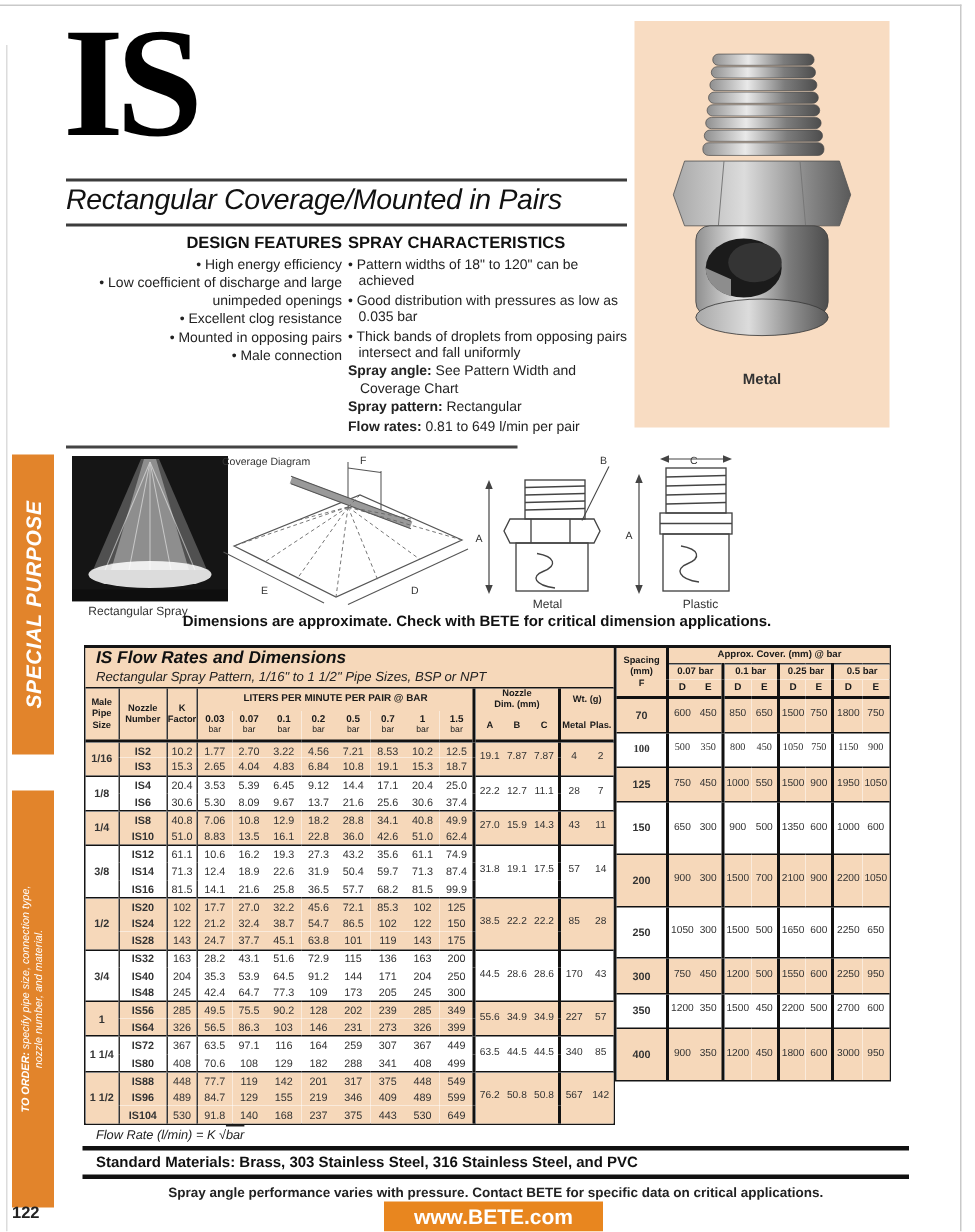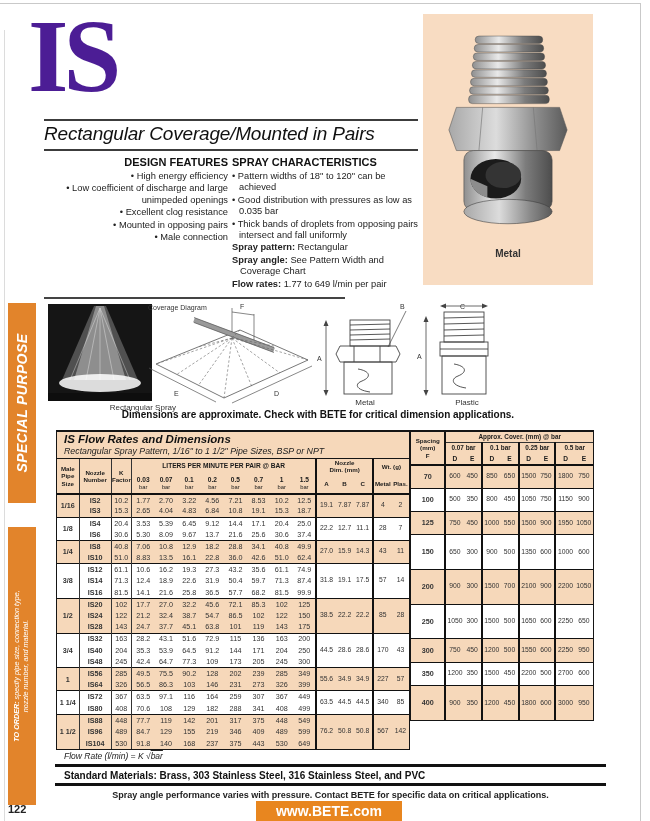--- a/index.html
+++ b/index.html
@@ -17,22 +17,22 @@
   #sb1{left:8px;top:303px;width:28px;height:200px;}
   #sb2{left:8px;top:527px;width:28px;height:278px;}
   .rot{position:absolute;left:50%;top:50%;text-align:center;color:#fff;font-style:italic;}
   #sb1 .rot{width:200px;height:20px;transform:translate(-50%,-50%) rotate(-90deg);
     font-weight:bold;font-size:14px;letter-spacing:.4px;line-height:20px;}
   #sb2 .rot{width:278px;height:20px;transform:translate(-50%,-50%) rotate(-90deg);
     font-size:7.2px;line-height:9px;}
   #sb2 b{font-weight:bold;}
 
   
-  #logo{left:28px;top:4px;font-family:"Liberation Serif",serif;font-weight:bold;
-    font-size:104px;line-height:104px;letter-spacing:-5px;color:#4c1d95;}
+  #logo{left:42px;top:4px;font-family:"Liberation Serif",serif;font-weight:bold;
+    font-size:104px;line-height:104px;letter-spacing:-5px;color:#000000;}
   #logo-rule{left:44px;top:119px;width:374px;height:2px;background:#3c3c3c;}
   #page-title{left:44px;top:123px;width:380px;font-style:italic;font-size:19px;
     font-weight:500;color:#111;letter-spacing:-.2px;}
   #title-rule{left:44px;top:149px;width:374px;height:2px;background:#3c3c3c;}
 
   .col-head{font-size:11px;font-weight:bold;color:#111;margin:0 0 3px 0;}
   .bullets{margin:1px 0 0 0;padding:0;list-style:none;font-size:9.3px;line-height:11.4px;color:#222;}
   .bullets li{padding-left:7px;text-indent:-7px;margin-bottom:1px;}
   .bullets li::before{content:"• ";}
   #design-col{left:44px;top:156px;width:184px;text-align:right;}
@@ -42,21 +42,21 @@
 
   
   #photo-box{left:423px;top:14px;width:170px;height:271px;background:#f8dcc2;}
   #photo-box svg{position:absolute;left:24px;top:16px;}
   #photo-cap{position:absolute;left:0;bottom:26px;width:170px;text-align:center;
     font-size:10px;font-weight:bold;color:#333;}
 
   
   #diag-rule{left:44px;top:297px;width:301px;height:2px;background:#444;}
   #spray-photo{left:48px;top:304px;width:104px;height:97px;}
-  #spray-cap{left:48px;top:403px;width:128px;text-align:right;font-size:8px;color:#333;}
+  #spray-cap{left:28px;top:403px;width:128px;text-align:center;font-size:8px;color:#333;}
   #cov-diag{left:146px;top:300px;}
   #metal-draw{left:316px;top:298px;}
   #metal-draw-cap{left:330px;top:398px;width:70px;text-align:center;font-size:8px;color:#333;}
   #plastic-draw{left:414px;top:298px;}
   #plastic-draw-cap{left:432px;top:398px;width:70px;text-align:center;font-size:8px;color:#333;}
   #dim-note{left:44px;top:409px;width:548px;text-align:center;font-size:10px;font-weight:bold;color:#111;}
   .lineart text{font-family:"Liberation Sans",sans-serif;font-size:7px;fill:#333;}
 
   
   .panel{position:absolute;top:430px;border:1px solid #151515;border-top-width:2px;background:#fff;}
@@ -130,23 +130,23 @@
       </ul>
   </div>
 
   <div class="abs" id="spray-col">
     <div class="col-head">SPRAY CHARACTERISTICS</div>
     <ul class="bullets" id="spray-list">
         <li>Pattern widths of 18" to 120" can be achieved</li>
         <li>Good distribution with pressures as low as 0.035 bar</li>
         <li>Thick bands of droplets from opposing pairs intersect and fall uniformly</li>
       </ul>
+    <div class="spec"><span class="lbl">Spray angle:</span><span> See Pattern Width and Coverage Chart</span></div>
     <div class="spec"><span class="lbl">Spray pattern:</span><span> Rectangular</span></div>
-    <div class="spec"><span class="lbl">Spray angle:</span><span> See Pattern Width and Coverage Chart</span></div>
-    <div class="spec"><span class="lbl">Flow rates:</span><span> 1.77 to 649 l/min per pair</span></div>
+    <div class="spec"><span class="lbl">Flow rates:</span><span> 0.81 to 649 l/min per pair</span></div>
   </div>
 
   <div class="abs" id="photo-box">
     <svg width="122" height="212" viewBox="0 0 130 225">
       <defs>
         <linearGradient id="mg" x1="0" y1="0" x2="1" y2="0">
           <stop offset="0" stop-color="#8f8f8f"></stop>
             <stop offset="0.35" stop-color="#e9e9e9"></stop>
           <stop offset="0.7" stop-color="#7c7c7c"></stop>
             <stop offset="1" stop-color="#4d4d4d"></stop>
@@ -726,21 +726,21 @@
             <td class="bold thick-r">70</td>
             <td class="small">600</td>
             <td class="small thick-r">450</td>
             <td class="small">850</td>
             <td class="small thick-r">650</td>
             <td class="small">1500</td>
             <td class="small thick-r">750</td>
             <td class="small">1800</td>
             <td class="small">750</td>
           </tr>
-          <tr class=" gsep" style="height: 23.2px;">
+          <tr class=" gsep" style="height: 23.2px; font-family: Liberation Serif, serif;">
             <td class="bold thick-r">100</td>
             <td class="small">500</td>
             <td class="small thick-r">350</td>
             <td class="small">800</td>
             <td class="small thick-r">450</td>
             <td class="small">1050</td>
             <td class="small thick-r">750</td>
             <td class="small">1150</td>
             <td class="small">900</td>
           </tr>

